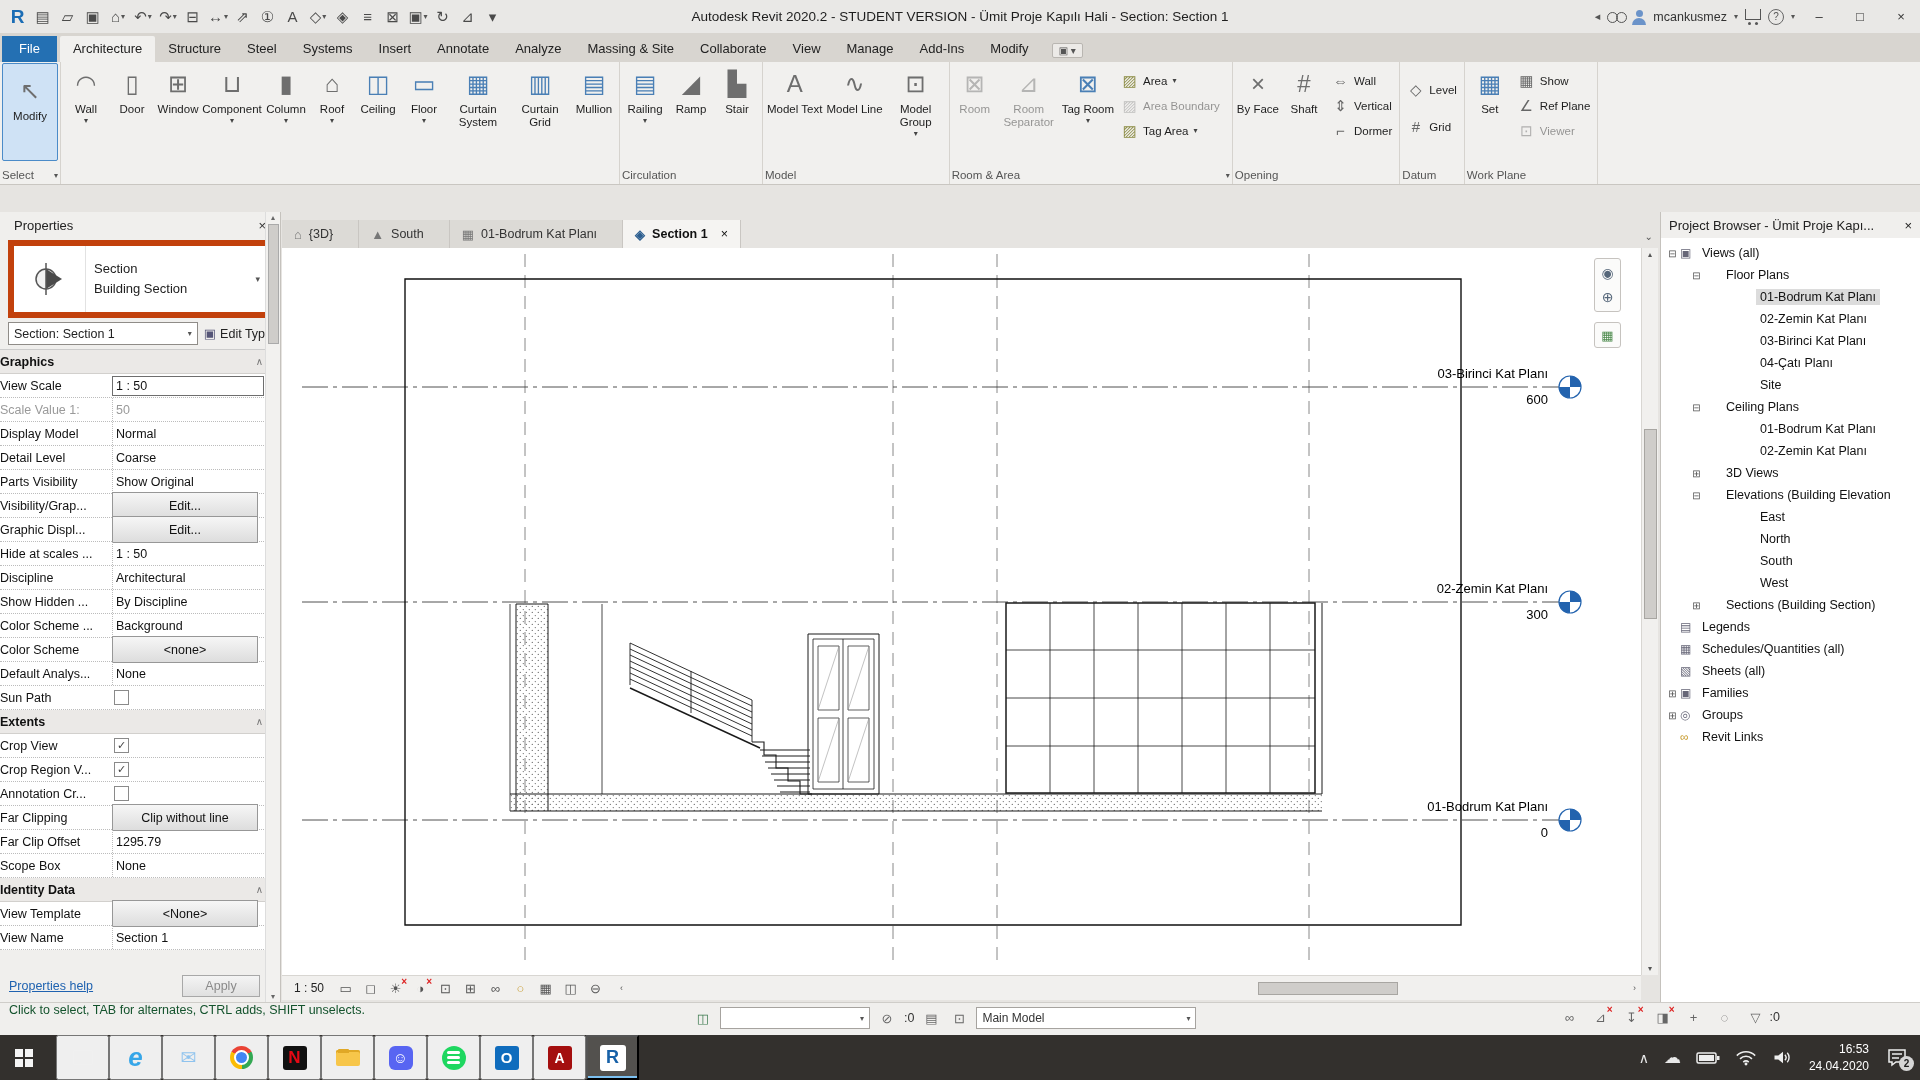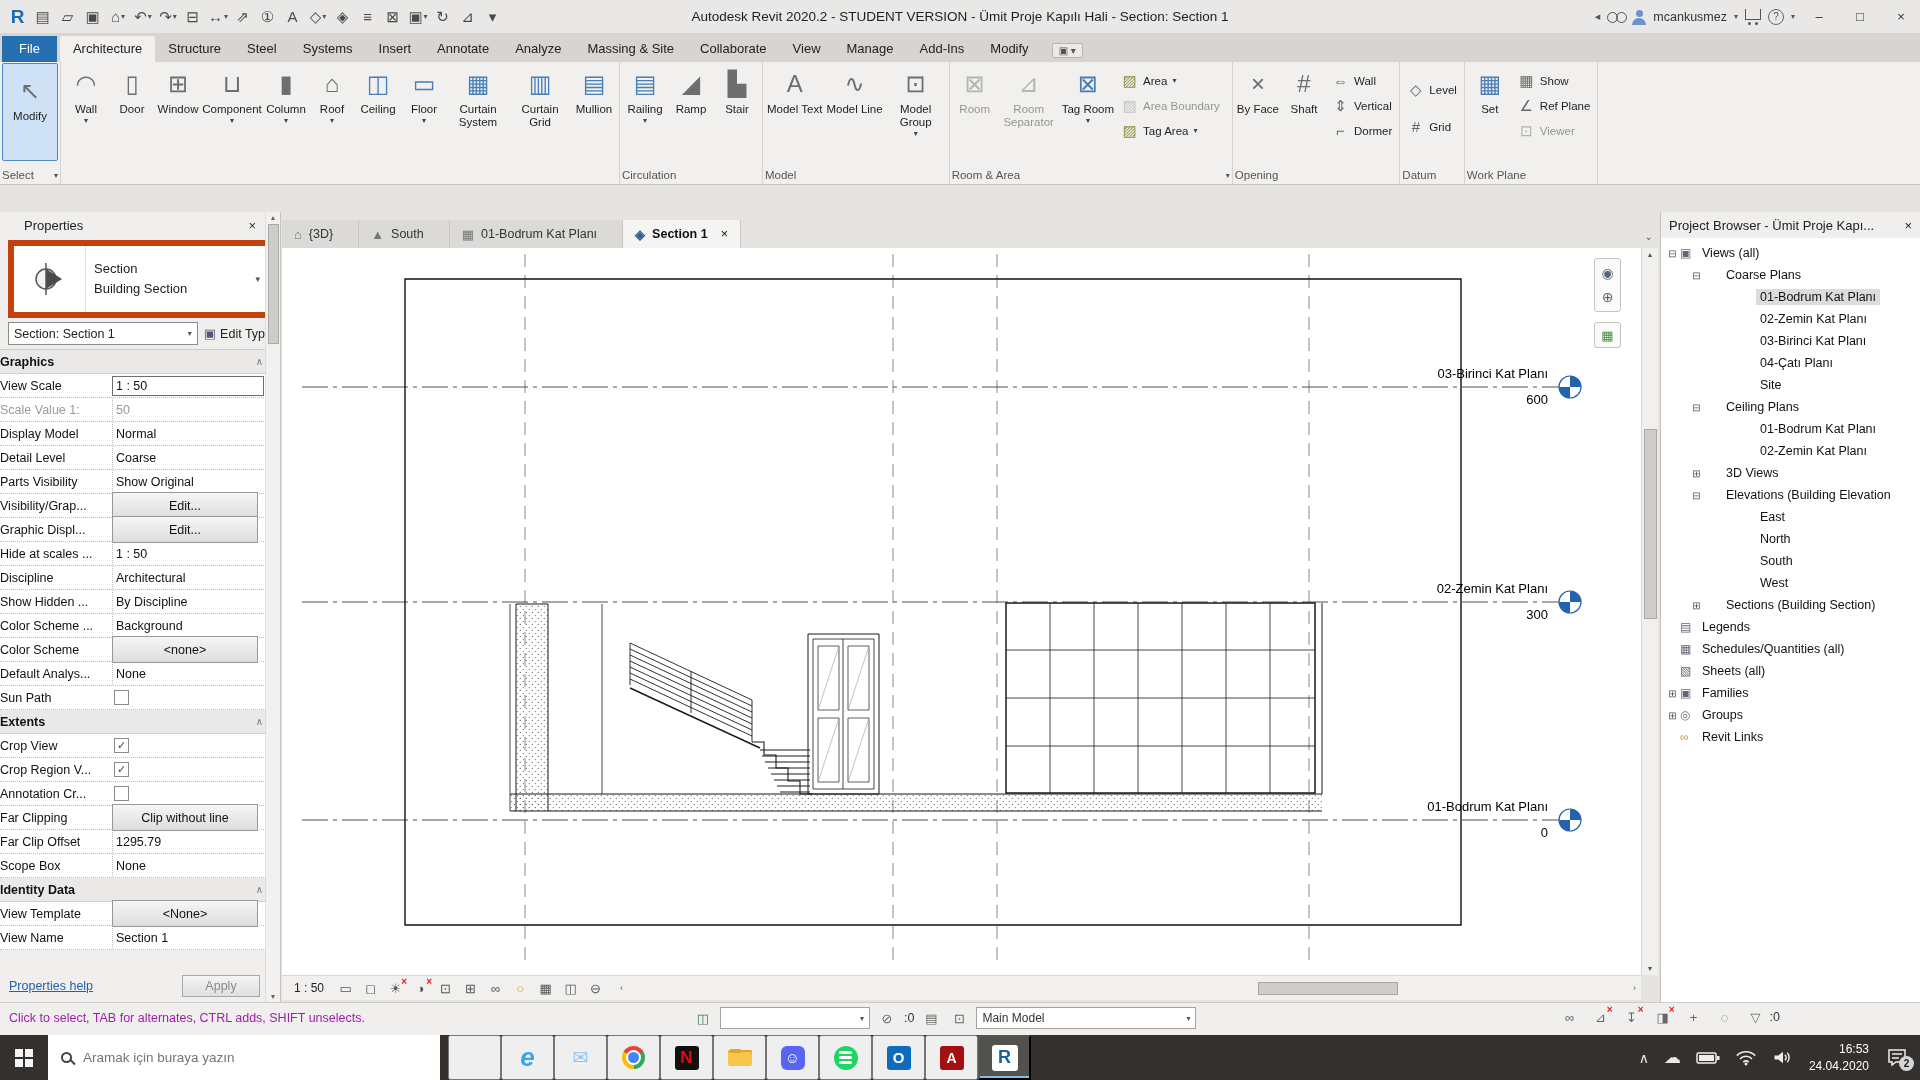--- a/index.html
+++ b/index.html
@@ -54,21 +54,21 @@
   .rsm{border:none;background:transparent;display:flex;align-items:center;gap:5px;font-size:11.5px;color:#1e1e1e;height:25px;padding:0 5px;white-space:nowrap}
   .rsm .rico{font-size:15px;color:#8b8b43;width:17px}
   .rsm .rarr{font-size:8px;color:#444}
   .rsm.gray .rico{color:#666}
 
   
   .gapband{position:absolute;left:0;top:185px;width:100%;height:27px;background:#e6e4e1}
 
   
   .props{position:absolute;left:0;top:212px;width:281px;bottom:78px;background:#f0efed;border-right:1px solid #c5c2bd}
-  .phead{height:26px;display:flex;align-items:center;padding:0 24px;font-size:13px;color:#222}
+  .phead{height:26px;display:flex;align-items:center;padding:0 14px;font-size:13px;color:#222}
   .phead .px{margin-left:auto;font-size:13px;color:#333}
   .ptype{margin:2px 8px 4px;background:#fff;border:6px solid #c2410c;height:78px;display:flex;align-items:center;position:relative}
   .ptype .ticonbox{width:72px;height:100%;display:flex;align-items:center;justify-content:center;border-right:1px solid #e2e2e2}
   .ptype .tinfo{padding:0 8px;font-size:13px;color:#222;line-height:20px}
   .ptype .tarr{position:absolute;right:6px;top:50%;transform:translateY(-50%);font-size:9px;color:#555}
   .pselrow{display:flex;align-items:center;margin:2px 8px 4px;gap:6px}
   .pcombo{flex:1;background:#fff;border:1px solid #8f8c88;height:23px;font-size:12.5px;color:#222;display:flex;align-items:center;padding:0 5px}
   .pcombo .ddar{margin-left:auto}
   .edittype{display:flex;align-items:center;gap:4px;font-size:12.5px;color:#222;white-space:nowrap}
   .edittype .eticon{font-size:13px;color:#557}
@@ -133,21 +133,21 @@
   .titem .tico{width:18px;font-size:12px;color:#667;flex:none}
   .titem .tlabel{padding:1px 4px}
   .titem.lv0{padding-left:4px}
   .titem.lv1{padding-left:28px}
   .titem.lv2{padding-left:62px}
   .titem.sel .tlabel{background:#dcdcdc}
   .titem.gold .tico{color:#c79b2e}
 
   
   .statusbar{position:absolute;left:0;top:1002px;width:100%;height:33px;background:#f0efed;border-top:1px solid #cfcdc9}
-  .sbmsg{position:absolute;left:9px;top:8px;font-size:12.5px;color:#a21caf}
+  .sbmsg{position:absolute;left:9px;top:0;font-size:12.5px;color:#14532d}
   .sbcenter{position:absolute;left:692px;top:4px;display:flex;align-items:center;gap:6px}
   .sic{width:22px;height:20px;display:flex;align-items:center;justify-content:center;font-size:13px;color:#666;position:relative}
   .sic.grn{color:#3c7a4f}
   .sic .rx{position:absolute;right:-1px;top:-3px;color:#d22;font-size:10px;font-weight:bold}
   .scombo{width:150px;height:22px;background:#fff;border:1px solid #a6a39f;display:flex;align-items:center;font-size:12px;color:#333;padding:0 5px}
   .scombo.mm{width:220px}
   .scombo .ddar{margin-left:auto}
   .scount{font-size:12.5px;color:#333}
   .sbright{position:absolute;right:140px;top:4px;display:flex;align-items:center;gap:9px}
   .sbright .scount{margin-left:-6px}
@@ -906,21 +906,21 @@
     <div class="tree">
 
     <div class="titem lv0">
         <span class="texp">⊟</span>
         <span class="tico">▣</span>
         <span class="tlabel">Views (all)</span>
       </div>
         <div class="titem lv1">
         <span class="texp">⊟</span>
         <span class="tico"></span>
-        <span class="tlabel">Coarse Plans</span>
+        <span class="tlabel">Floor Plans</span>
       </div>
         <div class="titem lv2 sel">
         <span class="texp"></span>
         <span class="tico"></span>
         <span class="tlabel">01-Bodrum Kat Planı</span>
       </div>
         <div class="titem lv2">
         <span class="texp"></span>
         <span class="tico"></span>
         <span class="tlabel">02-Zemin Kat Planı</span>
@@ -1066,24 +1066,20 @@
             <span class="rx"></span>
           </span></div>
       <span class="scount">:0</span>
     </div>
   </div>
 
   <div class="taskbar">
     <div class="start">
         <span class="winlogo"></span>
       </div>
-    <div class="tsearch">
-      <span class="mag"></span>
-      <input placeholder="Aramak için buraya yazın" style="">
-    </div>
     <div class="tbicons">
 
     <button class="tbtn tv">
           <span class="tg"></span>
         </button>
         <button class="tbtn edge">
           <span class="tg">e</span>
         </button>
         <button class="tbtn mail">
           <span class="tg">✉</span>

